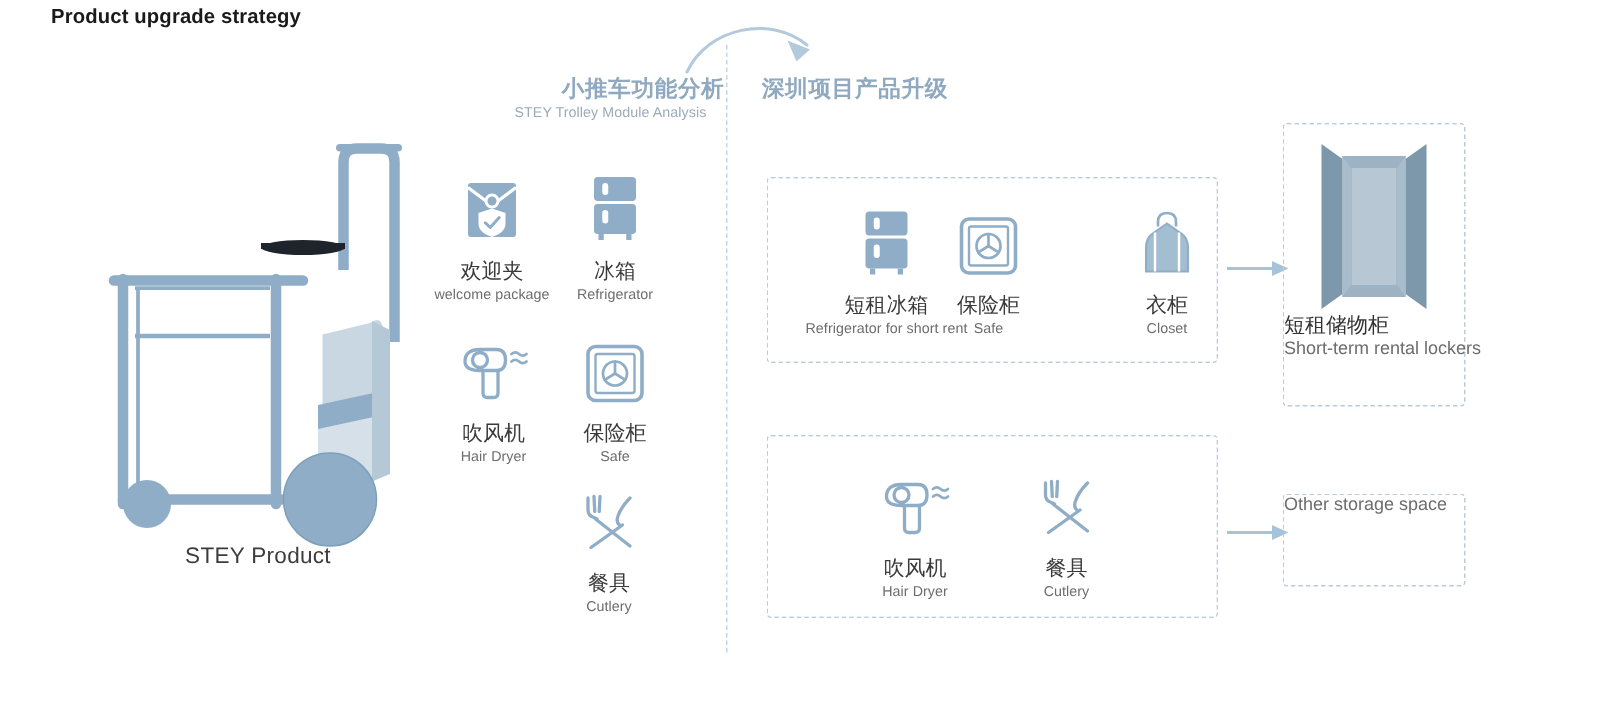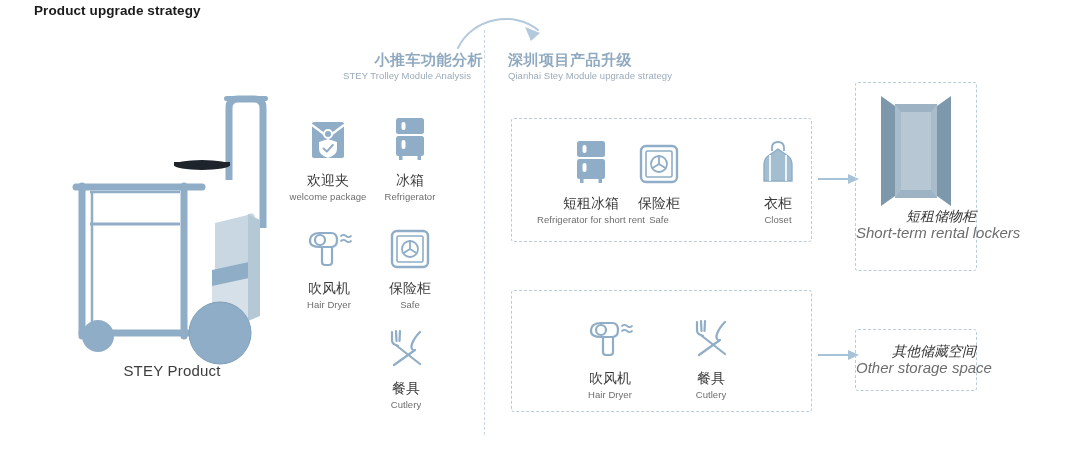--- a/index.html
+++ b/index.html
@@ -152,42 +152,41 @@
     height: 14px;
   }
   #arrow-to-lockers { left: 818px; top: 172px; }
   #arrow-to-other   { left: 818px; top: 348px; }
 
   
   .result-box {
     position: absolute;
     border: 1.4px dashed #b9ccdb;
     border-radius: 3px;
-    text-align: right;
-    font-style: italic;
+    text-align: left;
   }
   #result-lockers { left: 855px; top: 82px; width: 120px; height: 187px; }
   #result-other   { left: 855px; top: 329px; width: 120px; height: 60px; }
 
   .result-box .locker-wrap {
     display: flex;
     justify-content: center;
     align-items: center;
     padding-top: 11px;
     height: 124px;
     box-sizing: border-box;
   }
   .result-box .r-cn {
     font-size: 14px;
     color: #333333;
     line-height: 19px;
     white-space: nowrap;
   }
   .result-box .r-en {
-    font-size: 15px;
+    font-size: 12px;
     color: #6d6d6d;
     line-height: 13px;
     white-space: nowrap;
   }
   #result-other .r-cn { margin-top: 12px; }
 
   svg { overflow: visible; }
 </style>
 </head>
 <body>
@@ -237,21 +236,20 @@
   </svg>
 </div>
 <div class="trolley-caption">STEY Product</div>
 
 <div class="col-head" id="head-analysis">
   <div class="cn">小推车功能分析</div>
   <div class="en">STEY Trolley Module Analysis</div>
 </div>
 <div class="col-head" id="head-upgrade">
   <div class="cn">深圳项目产品升级</div>
-  <div class="en">Qianhai Stey Module upgrade strategy</div>
 </div>
 
 <div class="module" id="mod-welcome">
   <div class="icon-wrap">
     <svg width="40" height="44" viewBox="0 0 40 44" fill="none">
       <rect x="4" y="4" width="32" height="36" rx="2" fill="#8fadc6"></rect>
       <path d="M4 7 L20 19 L36 7" stroke="#ffffff" stroke-width="2.2" fill="none"></path>
       <circle cx="20" cy="16" r="5" fill="#ffffff"></circle>
       <circle cx="20" cy="16" r="3" fill="#8fadc6"></circle>
       <path d="M20 21 L29 24 L29 31 Q29 37 20 40 Q11 37 11 31 L11 24 Z" fill="#ffffff"></path>
@@ -434,15 +432,14 @@
       <path d="M18 12 L24 20 L24 98 L18 106 Z" fill="#a8bccb"></path>
 
       <path d="M60 12 L54 20 L54 98 L60 106 Z" fill="#a8bccb"></path>
     </svg>
   </div>
   <div class="r-cn">短租储物柜</div>
   <div class="r-en">Short-term rental lockers</div>
 </div>
 
 <div class="result-box" id="result-other">
-  <div class="r-cn">其他储藏空间</div>
   <div class="r-en">Other storage space</div>
 </div>
 
 </body></html>

